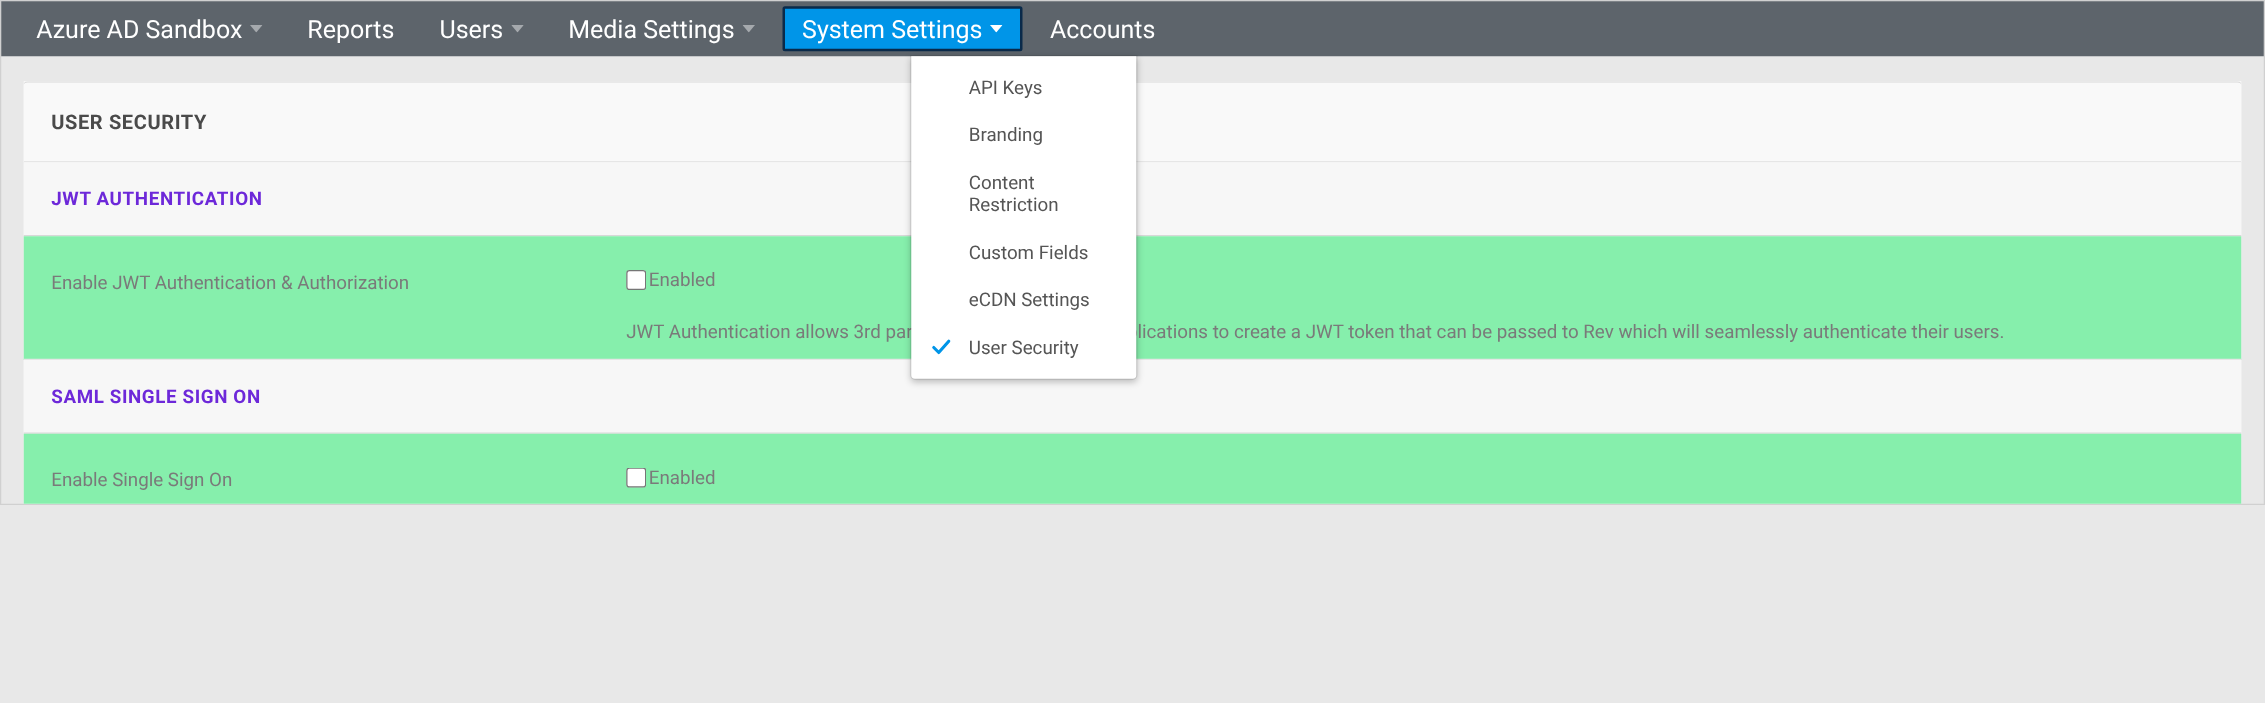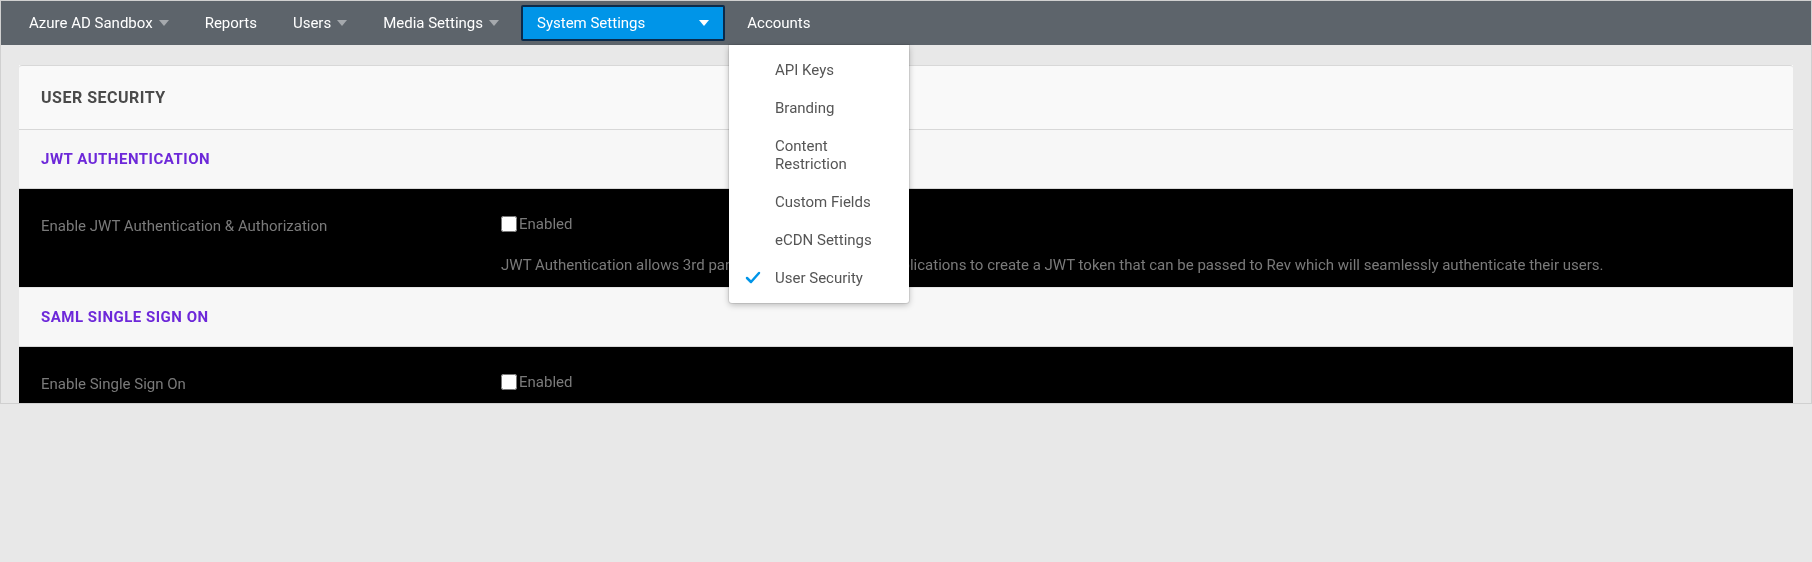--- a/index.html
+++ b/index.html
@@ -23,41 +23,40 @@
       background: #5d646b;
       height: 44px;
       display: flex;
       align-items: center;
       padding: 0 10px;
       position: relative;
       z-index: 10;
     }
     .nav-item {
       color: #ffffff;
-      font-size: 15px;
+      font-size: 20px;
       padding: 10px 18px;
       display: flex;
       align-items: center;
       cursor: pointer;
       height: 44px;
       white-space: nowrap;
       justify-content: space-between;
     }
     .nav-item .caret {
       margin-left: 6px;
       display: inline-flex;
     }
     .nav-item.active {
       background: #0095e8;
       border: 2px solid #0a2a4a;
       border-radius: 2px;
       height: 36px;
       padding: 0 14px;
       margin: 0 4px;
-      gap: 48px;
     }
     .caret svg { display:block; }
     .caret-dim svg polygon { fill: #a5a9ad; }
     .caret-white svg polygon { fill: #ffffff; }
 
     
     .dropdown {
       position: absolute;
       top: 44px;
       left: 728px;
@@ -115,21 +114,21 @@
     }
     .section-header h3 {
       font-size: 15px;
       font-weight: 700;
       letter-spacing: 0.5px;
       color: #6d28d9;
     }
     .form-row {
       display: flex;
       padding: 26px 22px 10px 22px;
-      background: #000000;
+      background: #86efac;
       border-bottom: 1px solid #e6e6e6;
     }
     .form-row.no-border { border-bottom: none; }
     .form-label {
       flex: 0 0 460px;
       color: #7a7a7a;
       font-size: 15px;
       padding-top: 2px;
     }
     .form-control {

